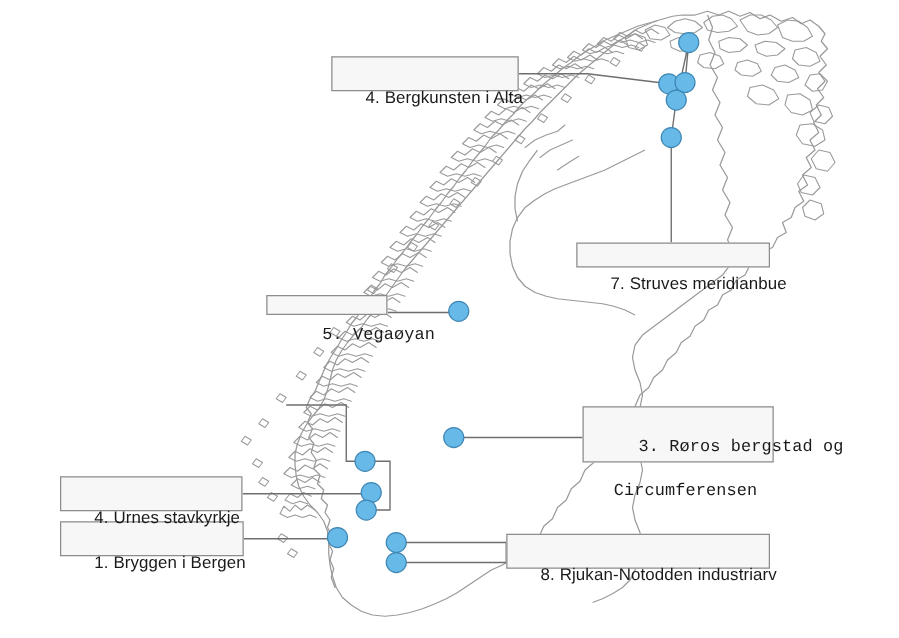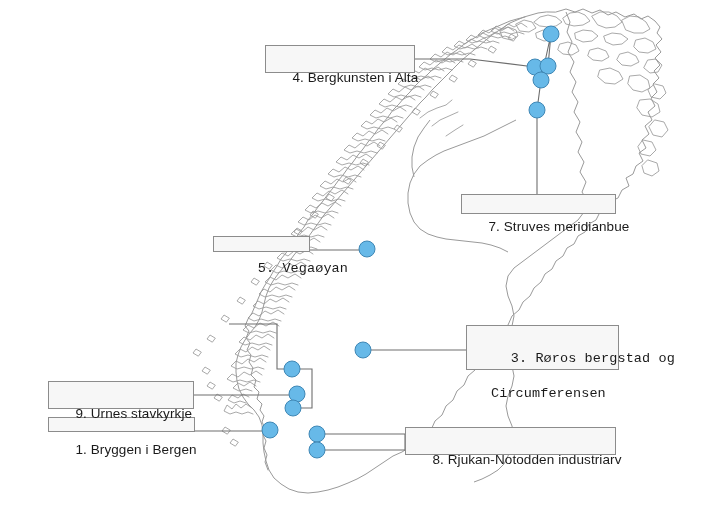--- a/index.html
+++ b/index.html
@@ -245,26 +245,26 @@
       <circle cx="293" cy="408" r="8" fill="#67b9e8" stroke="#3f87b5" stroke-width="1"></circle>
       <circle cx="551" cy="34" r="8" fill="#67b9e8" stroke="#3f87b5" stroke-width="1"></circle>
       <circle cx="548" cy="66" r="8" fill="#67b9e8" stroke="#3f87b5" stroke-width="1"></circle>
       <circle cx="541" cy="80" r="8" fill="#67b9e8" stroke="#3f87b5" stroke-width="1"></circle>
       <circle cx="537" cy="110" r="8" fill="#67b9e8" stroke="#3f87b5" stroke-width="1"></circle>
       <circle cx="317" cy="434" r="8" fill="#67b9e8" stroke="#3f87b5" stroke-width="1"></circle>
       <circle cx="317" cy="450" r="8" fill="#67b9e8" stroke="#3f87b5" stroke-width="1"></circle>
     </g>
   </svg>
 
-  <div class="callout" style="left:48px; top:417px; width:147px; height:15px;">
+  <div class="callout" style="left:48px; top:417px; width:147px; height:28px;">
     <span>1. Bryggen i Bergen</span>
   </div>
 
   <div class="callout" style="left:48px; top:381px; width:146px; height:28px;">
-    <span>9. Urnes stavkyrkje</span>
+    <span>4. Urnes stavkyrkje</span>
   </div>
 
   <div class="callout two-line" style="left:466px; top:325px; width:153px; height:45px;">
     <span>3. Røros bergstad og</span>
     <span class="line2">Circumferensen</span>
   </div>
 
   <div class="callout" style="left:265px; top:45px; width:150px; height:28px;">
     <span>4. Bergkunsten i Alta</span>
   </div>

